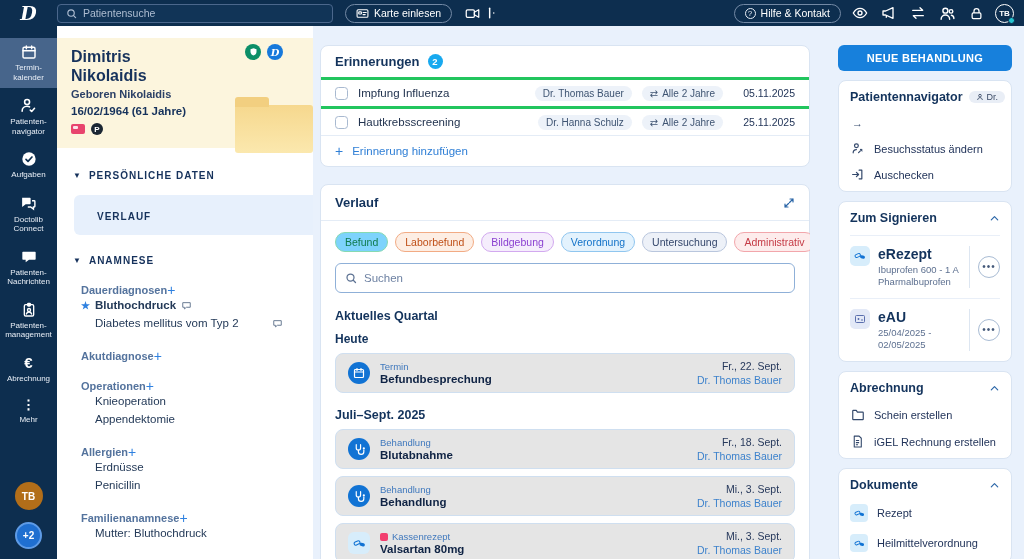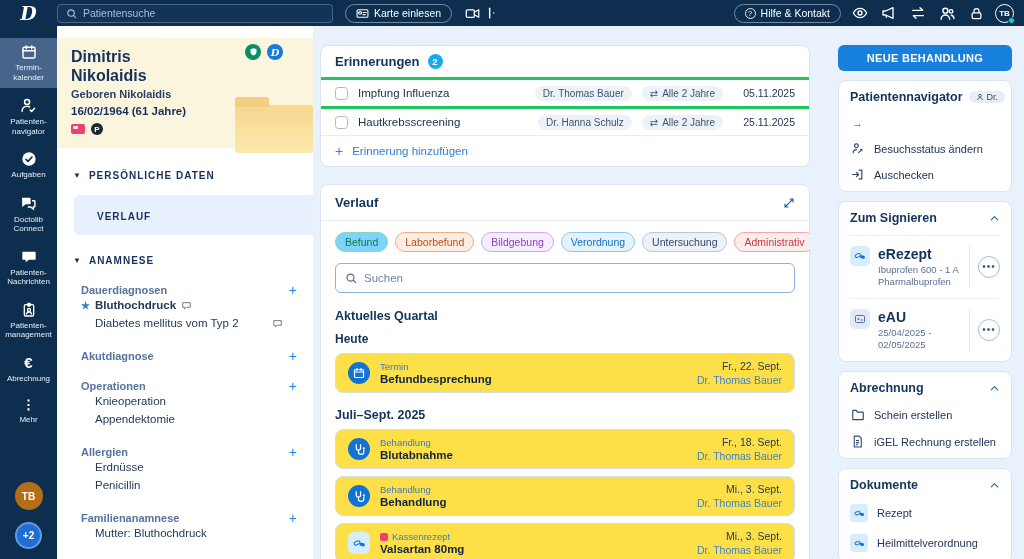--- a/index.html
+++ b/index.html
@@ -60,21 +60,21 @@
               display:flex; align-items:center; justify-content:center; }
   .folder { position:absolute; right:0; bottom:-5px; width:78px; height:48px; background:linear-gradient(#f6d88e,#fbe8ae);
             border-radius:3px; }
   .folder:before { content:""; position:absolute; top:-8px; left:0; width:34px; height:10px; background:#f2cf80;
                    border-radius:3px 3px 0 0; }
   .sec-row { display:flex; align-items:center; gap:8px; margin:22px 0 0 16px; cursor:pointer; }
   .caret { font-size:8px; color:#16325c; }
   .sec-label { font-size:10px; font-weight:bold; letter-spacing:1px; color:#16325c; }
   .verlauf-band { margin:14px 0 0 17px; background:#e7f0fc; border-radius:6px 0 0 6px; padding:11px 0 11px 23px; cursor:pointer; }
   .grp { margin:18px 16px 0 24px; }
-  .grp-head { display:flex; align-items:center; justify-content:space-between; cursor:default; }
+  .grp-head { display:flex; align-items:center; justify-content:flex-start; cursor:default; }
   .grp-title { font-size:11px; font-weight:bold; color:#54739d; }
   .grp-plus { color:#2f81e0; font-size:14px; line-height:12px; cursor:pointer; }
   .grp-item { display:flex; align-items:center; gap:5px; font-size:11.5px; color:#243a58; line-height:17px;
               margin-left:14px; margin-top:1px; }
   .grp-item.star { margin-left:0; font-weight:bold; }
   .star-ic { color:#2f81e0; font-size:10px; }
   .bubble { color:#6b7d95; }
   .ml-auto { margin-left:auto; margin-right:14px; }
 
   
@@ -105,21 +105,21 @@
   .chips { display:flex; gap:7px; padding:11px 14px 9px; flex-wrap:nowrap; }
   .chip { font-size:10.5px; padding:3px 9px; border-radius:11px; border:1px solid; cursor:pointer; white-space:nowrap; }
   .vl-search { margin:2px 14px 0; height:30px; border:1.5px solid #8fb0d8; border-radius:6px; display:flex;
                align-items:center; gap:7px; padding:0 9px; }
   .vl-search input { border:none; outline:none; font-size:11.5px; color:#44587a; width:100%;
                      font-family:"Liberation Sans", sans-serif; }
   .vl-search input::placeholder { color:#6e82a3; }
   .q-head { margin:16px 14px 0; font-size:12.5px; font-weight:bold; color:#13335c; }
   .d-head { margin:9px 14px 0; font-size:12px; font-weight:bold; color:#13335c; }
   .entry { margin:7px 14px 0; border:1px solid #cfdff0; border-radius:8px; padding:6px 12px; display:flex;
-           align-items:center; gap:10px; cursor:pointer; background:#fde047; }
+           align-items:center; gap:10px; cursor:pointer; background:#e5e5e5; }
   .e-ic-circle { width:22px; height:22px; border-radius:50%; background:#1173d4; color:#fff; flex:none;
                  display:flex; align-items:center; justify-content:center; }
   .e-ic-sq { width:22px; height:22px; border-radius:6px; background:#d7edfb; color:#1173d4; flex:none;
              display:flex; align-items:center; justify-content:center; }
   .e-main { flex:1; }
   .e-cat { font-size:9.5px; color:#3f78bd; display:flex; align-items:center; gap:4px; }
   .e-tag { width:8px; height:8px; border-radius:2px; display:inline-block; }
   .e-title { font-size:11.5px; font-weight:bold; color:#0f2344; margin-top:1px; }
   .e-right { text-align:right; }
   .e-date { font-size:10.5px; color:#27395c; }

